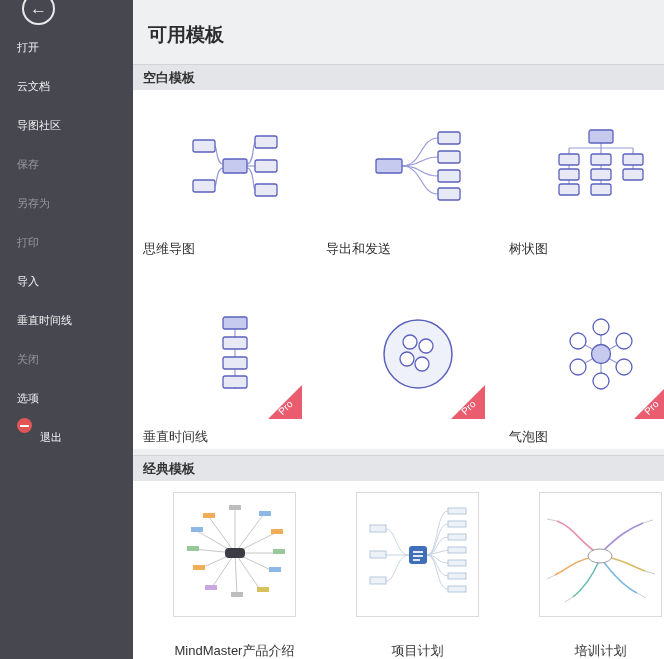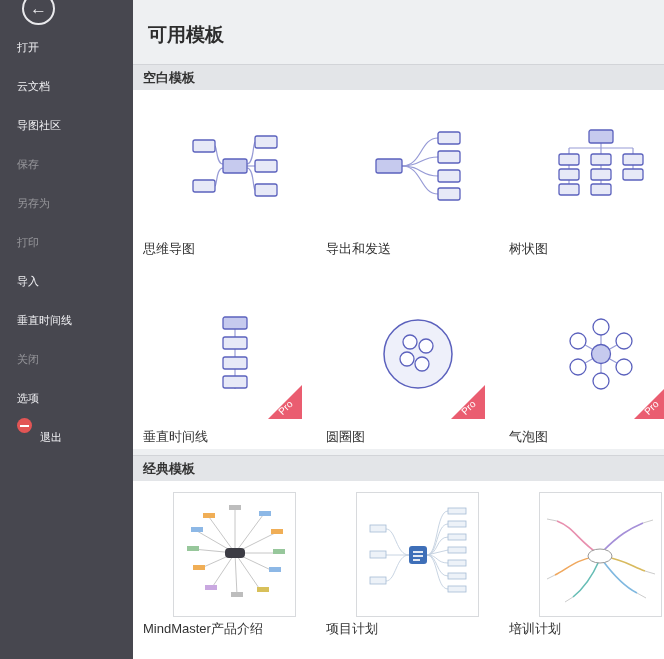--- a/index.html
+++ b/index.html
@@ -34,21 +34,21 @@
   .row{position:absolute;left:10px;display:flex}
   #row1{top:92px} #row2{top:280px} #row3{top:481px}
   .tile{width:183px;height:175px;position:relative;flex:none;cursor:pointer}
   .tile-icon{height:148px;display:flex;align-items:center;justify-content:center}
   .tile-label{text-align:left;font-size:13px;color:#333}
   .pro-badge{position:absolute;right:24px;bottom:36px;width:34px;height:34px}
 
   .thumb-tile{width:183px;height:178px;position:relative;flex:none;cursor:pointer}
   .thumb{width:123px;height:125px;background:#fff;border:1px solid #d8dadd;margin:11px auto 0;
     display:flex;align-items:center;justify-content:center;overflow:hidden}
-  .thumb-label{text-align:left;font-size:13px;color:#333;margin-top:3px;white-space:nowrap}
+  .thumb-label{text-align:center;font-size:13px;color:#333;margin-top:25px;white-space:nowrap}
 </style>
 </head>
 <body>
 
 <div id="root">
 
   <div class="sidebar">
     <div class="back-btn">
       <span>←</span>
     </div>
@@ -177,21 +177,20 @@
           <svg width="78" height="78" viewBox="0 0 78 78">
             <circle cx="39" cy="39" r="34" fill="#eef0fa" stroke="#5b61bd" stroke-width="1.5"></circle>
             <g fill="#fdfdff" stroke="#5b61bd" stroke-width="1.3">
               <circle cx="31" cy="27" r="7"></circle>
                 <circle cx="47" cy="31" r="7"></circle>
               <circle cx="28" cy="44" r="7"></circle>
                 <circle cx="43" cy="49" r="7"></circle>
             </g>
           </svg>
         </div>
-        <div class="tile-label">圆圈图</div>
         <div class="pro-badge">
           <svg width="34" height="34" viewBox="0 0 34 34">
             <polygon points="34,0 34,34 0,34" fill="#ea5d70"></polygon>
             <text x="20" y="25" transform="rotate(-45 20 25)" fill="#fff" font-size="10" text-anchor="middle">Pro</text>
           </svg>
         </div>
       </div>
 
       <div class="tile">
         <div class="tile-icon">

